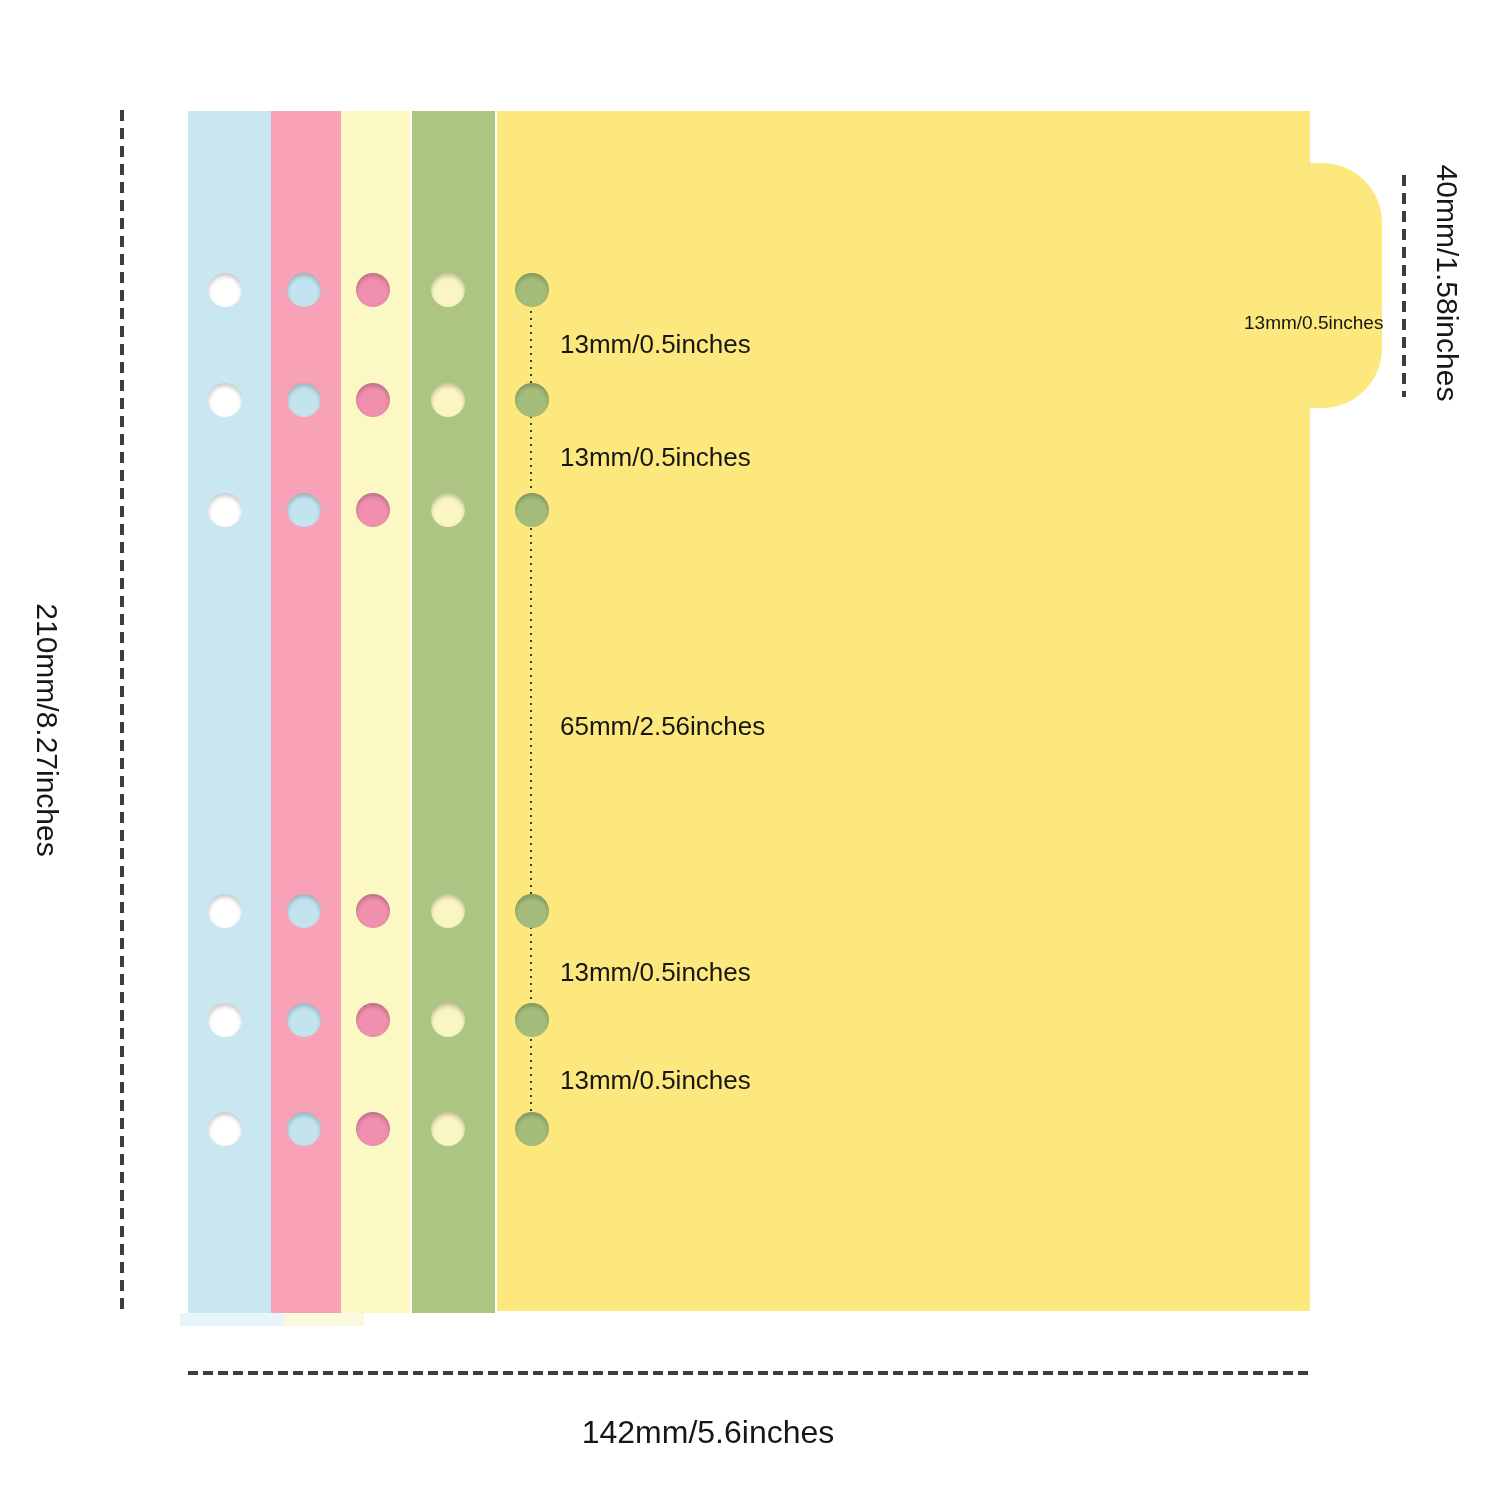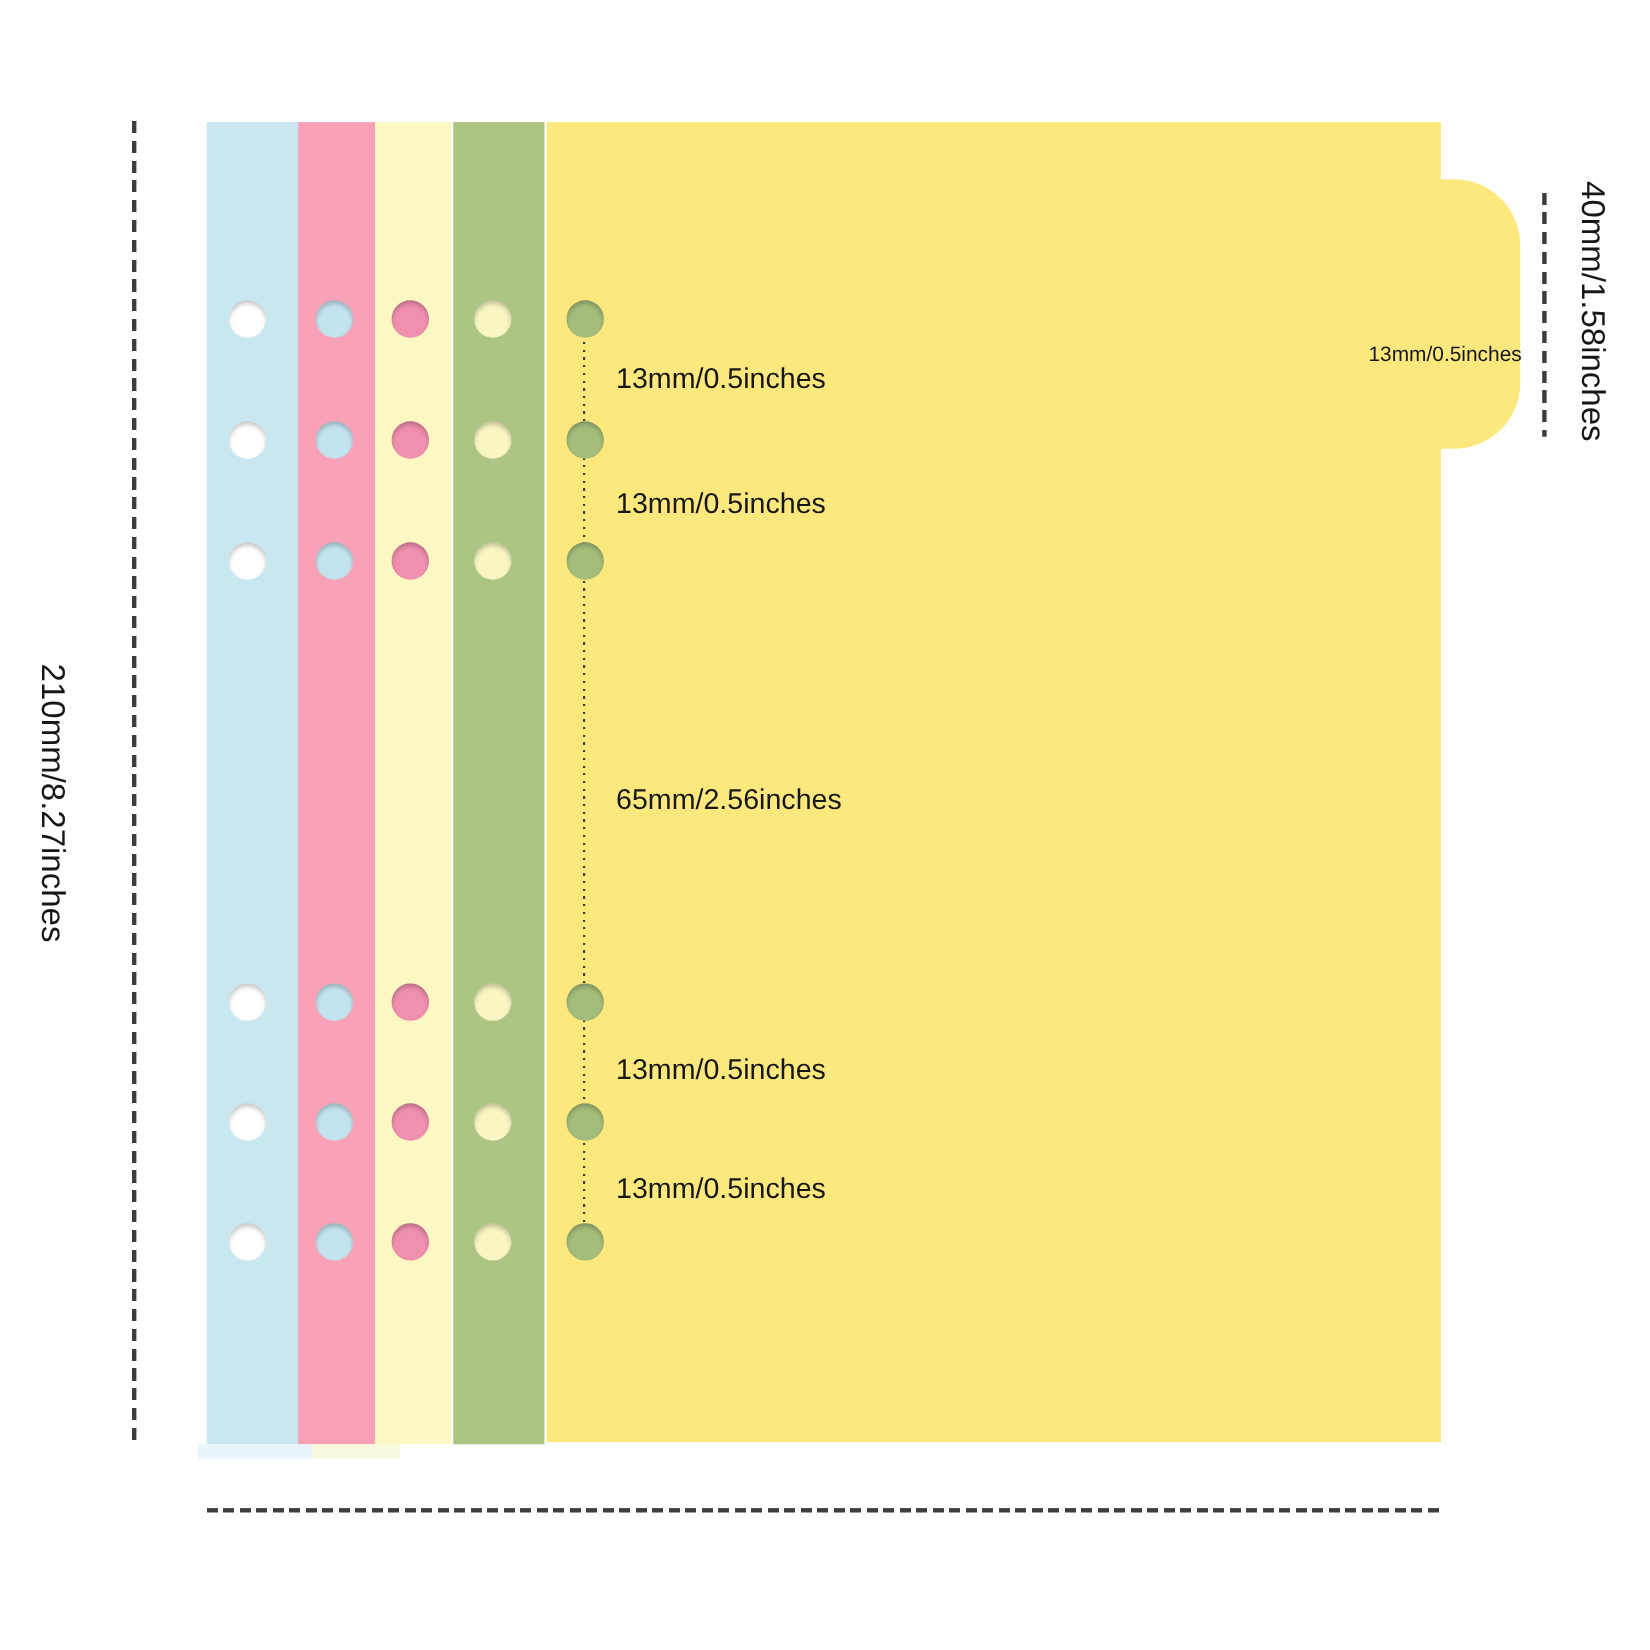--- a/index.html
+++ b/index.html
@@ -121,14 +121,15 @@
   <div class="lbl lbl-gap lbl-t1">13mm/0.5inches</div>
   <div class="lbl lbl-gap lbl-t2">13mm/0.5inches</div>
   <div class="lbl lbl-gap lbl-mid">65mm/2.56inches</div>
   <div class="lbl lbl-gap lbl-b1">13mm/0.5inches</div>
   <div class="lbl lbl-gap lbl-b2">13mm/0.5inches</div>
 
   <div class="lbl lbl-tabwidth">13mm/0.5inches</div>
 
   <div class="rot lbl-sheet-height">210mm/8.27inches</div>
   <div class="rot lbl-tab-height">40mm/1.58inches</div>
+  <div class="lbl-sheet-width">142mm/5.6inches</div>
 
 </div>
 
 </body></html>

